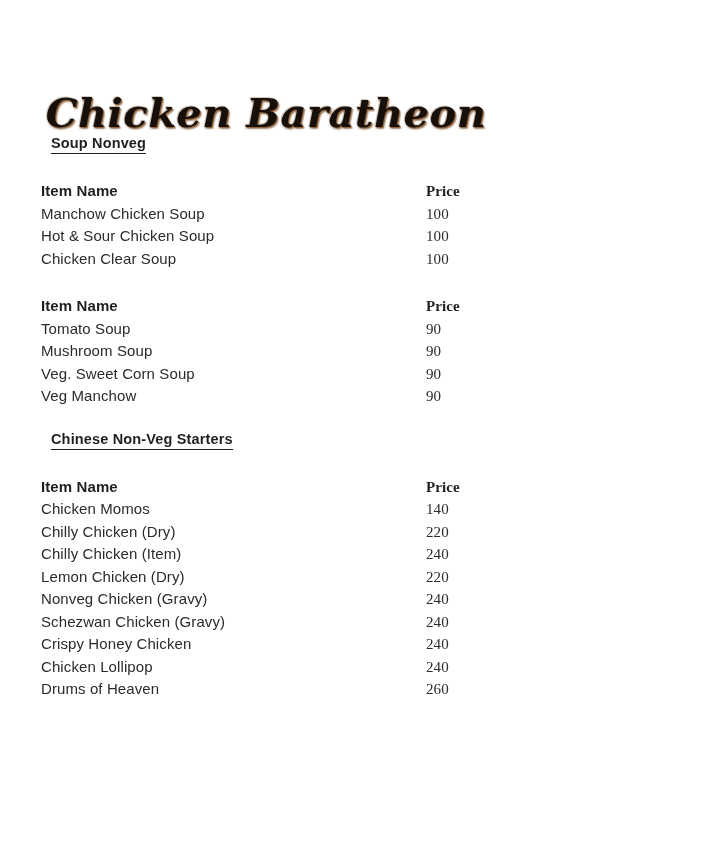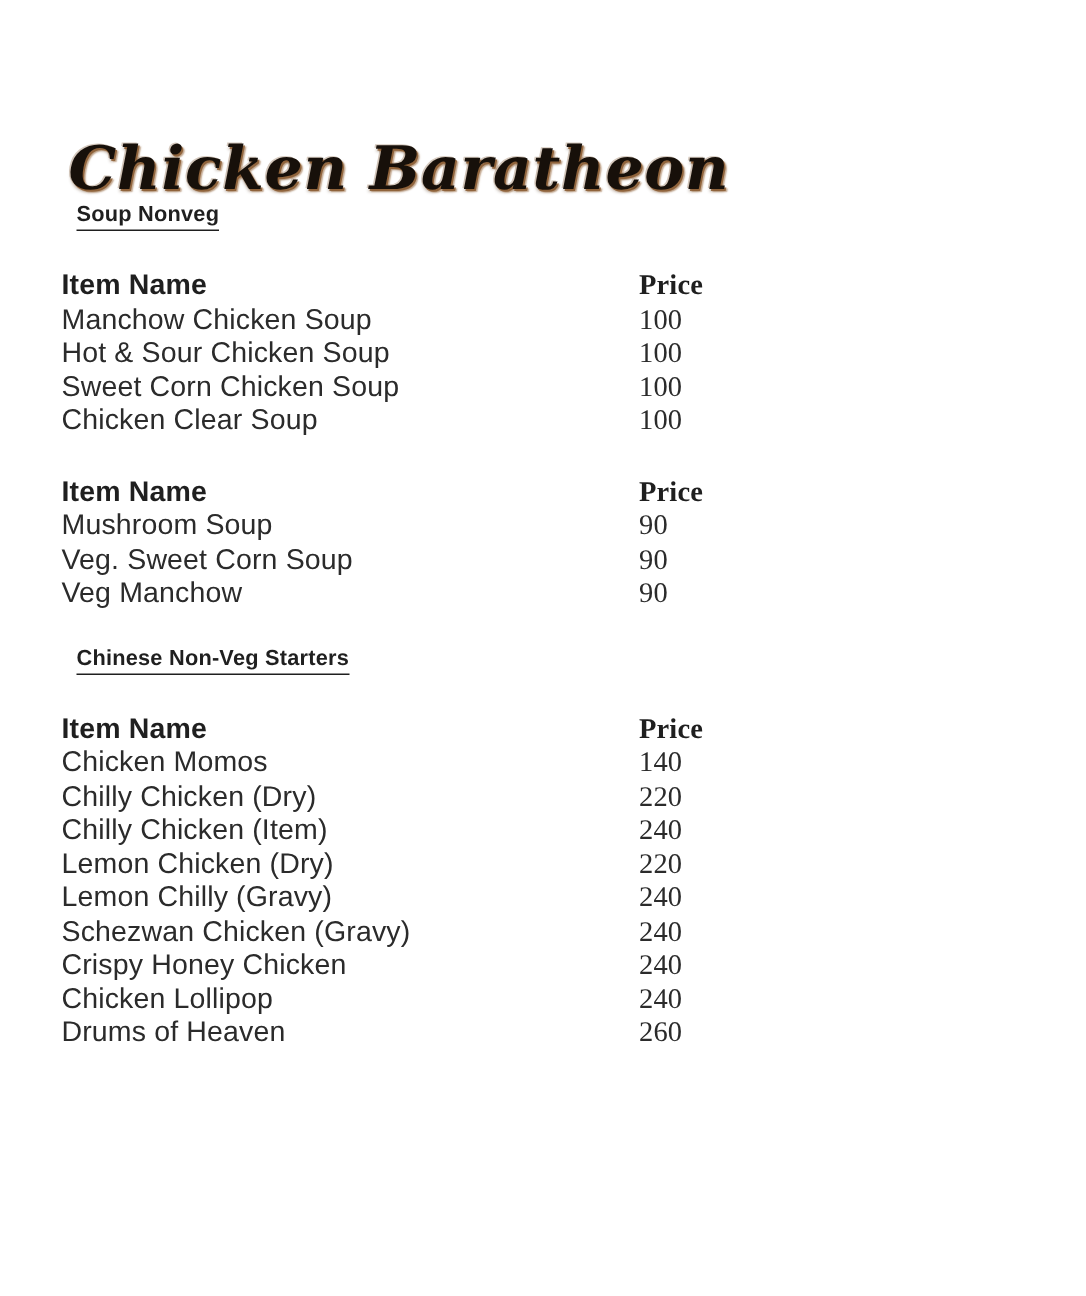--- a/index.html
+++ b/index.html
@@ -80,21 +80,21 @@
 
   .table {
     width: 100%;
     margin-top: 25px;
     border-collapse: collapse;
   }
   .table tr { height: 22.5px; }
   .table th, .table td {
     padding: 0;
     margin: 0;
-    font-size: 19px;
+    font-size: 15px;
     line-height: 22.5px;
     vertical-align: baseline;
     font-weight: 400;
     color: #2b2b2b;
     letter-spacing: 0.1px;
   }
   .table th {
     font-weight: 700;
     color: #1f1f1f;
   }
@@ -120,42 +120,42 @@
               <th class="col-price">Price</th>
             </tr>
           </thead>
           <tbody>
             <tr>
               <td class="col-item">Manchow Chicken Soup</td>
               <td class="col-price">100</td>
             </tr>
             <tr>
               <td class="col-item">Hot &amp; Sour Chicken Soup</td>
-              <td class="col-price">100</td>
-            </tr>
-            <tr>
-              <td class="col-item">Sweet Corn Chicken Soup</td>
               <td class="col-price">100</td>
             </tr>
             <tr>
               <td class="col-item">Chicken Clear Soup</td>
               <td class="col-price">100</td>
             </tr>
           </tbody>
         </table>
       </div>
       <div class="section">
         <table class="table">
           <thead>
             <tr>
               <th class="col-item">Item Name</th>
               <th class="col-price">Price</th>
             </tr>
           </thead>
           <tbody>
+            <tr>
+              <td class="col-item">Tomato Soup</td>
+              <td class="col-price">90</td>
+            </tr>
             <tr>
               <td class="col-item">Mushroom Soup</td>
               <td class="col-price">90</td>
             </tr>
             <tr>
               <td class="col-item">Veg. Sweet Corn Soup</td>
               <td class="col-price">90</td>
             </tr>
             <tr>
               <td class="col-item">Veg Manchow</td>
@@ -184,21 +184,21 @@
             </tr>
             <tr>
               <td class="col-item">Chilly Chicken (Item)</td>
               <td class="col-price">240</td>
             </tr>
             <tr>
               <td class="col-item">Lemon Chicken (Dry)</td>
               <td class="col-price">220</td>
             </tr>
             <tr>
-              <td class="col-item">Lemon Chilly (Gravy)</td>
+              <td class="col-item">Nonveg Chicken (Gravy)</td>
               <td class="col-price">240</td>
             </tr>
             <tr>
               <td class="col-item">Schezwan Chicken (Gravy)</td>
               <td class="col-price">240</td>
             </tr>
             <tr>
               <td class="col-item">Crispy Honey Chicken</td>
               <td class="col-price">240</td>
             </tr>

